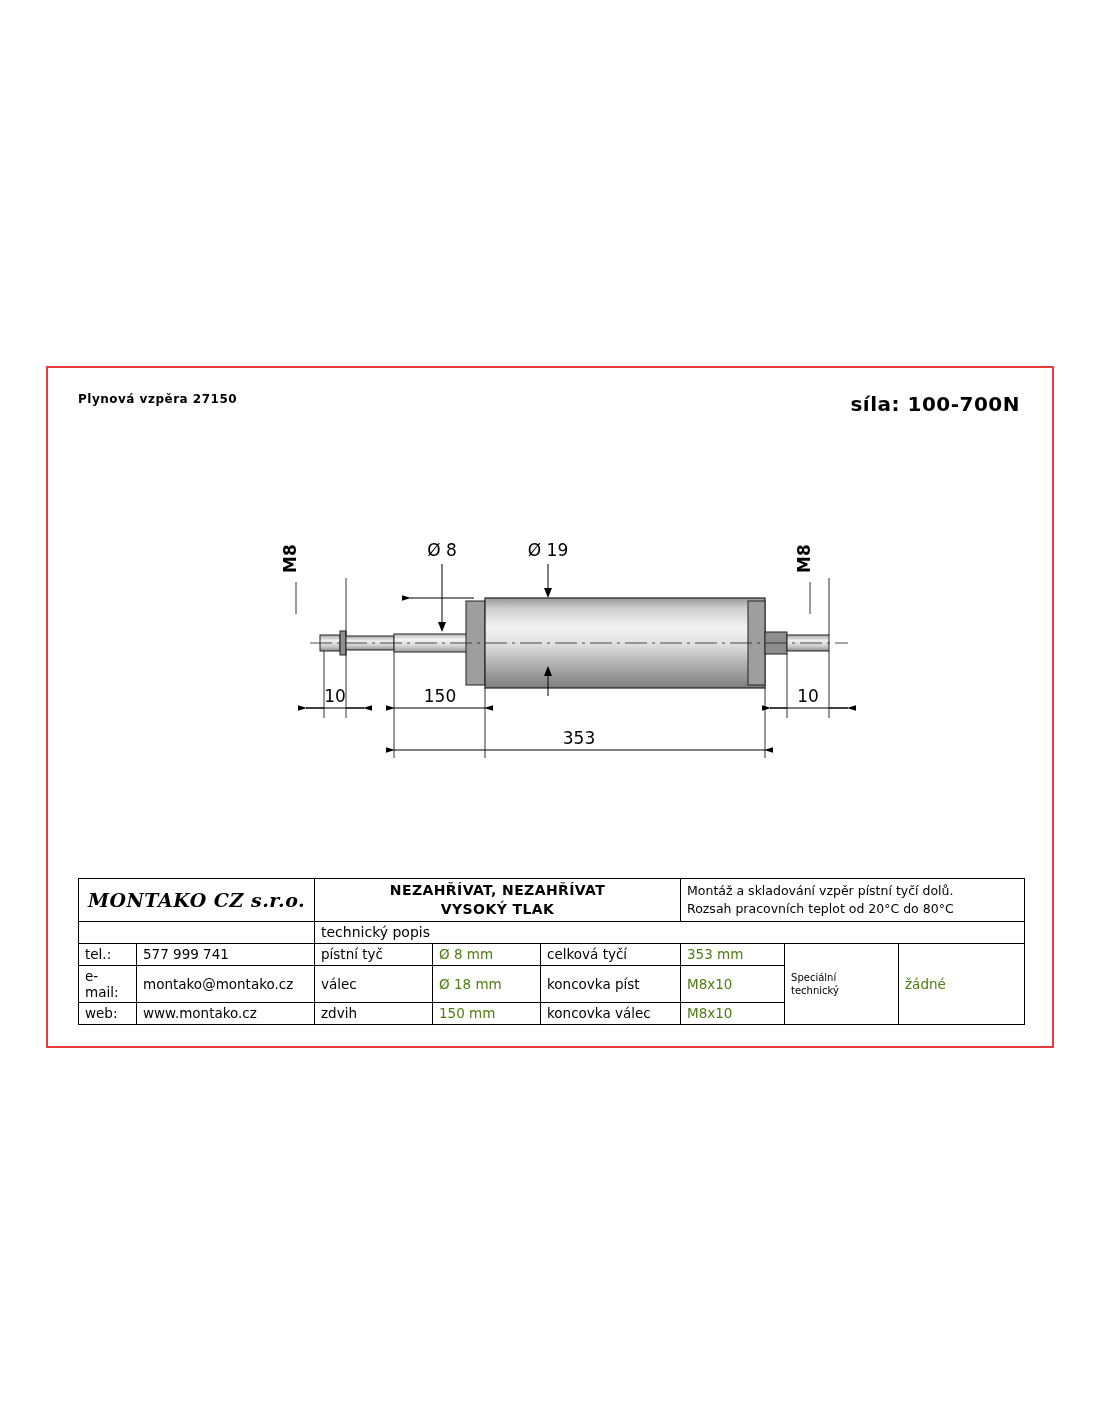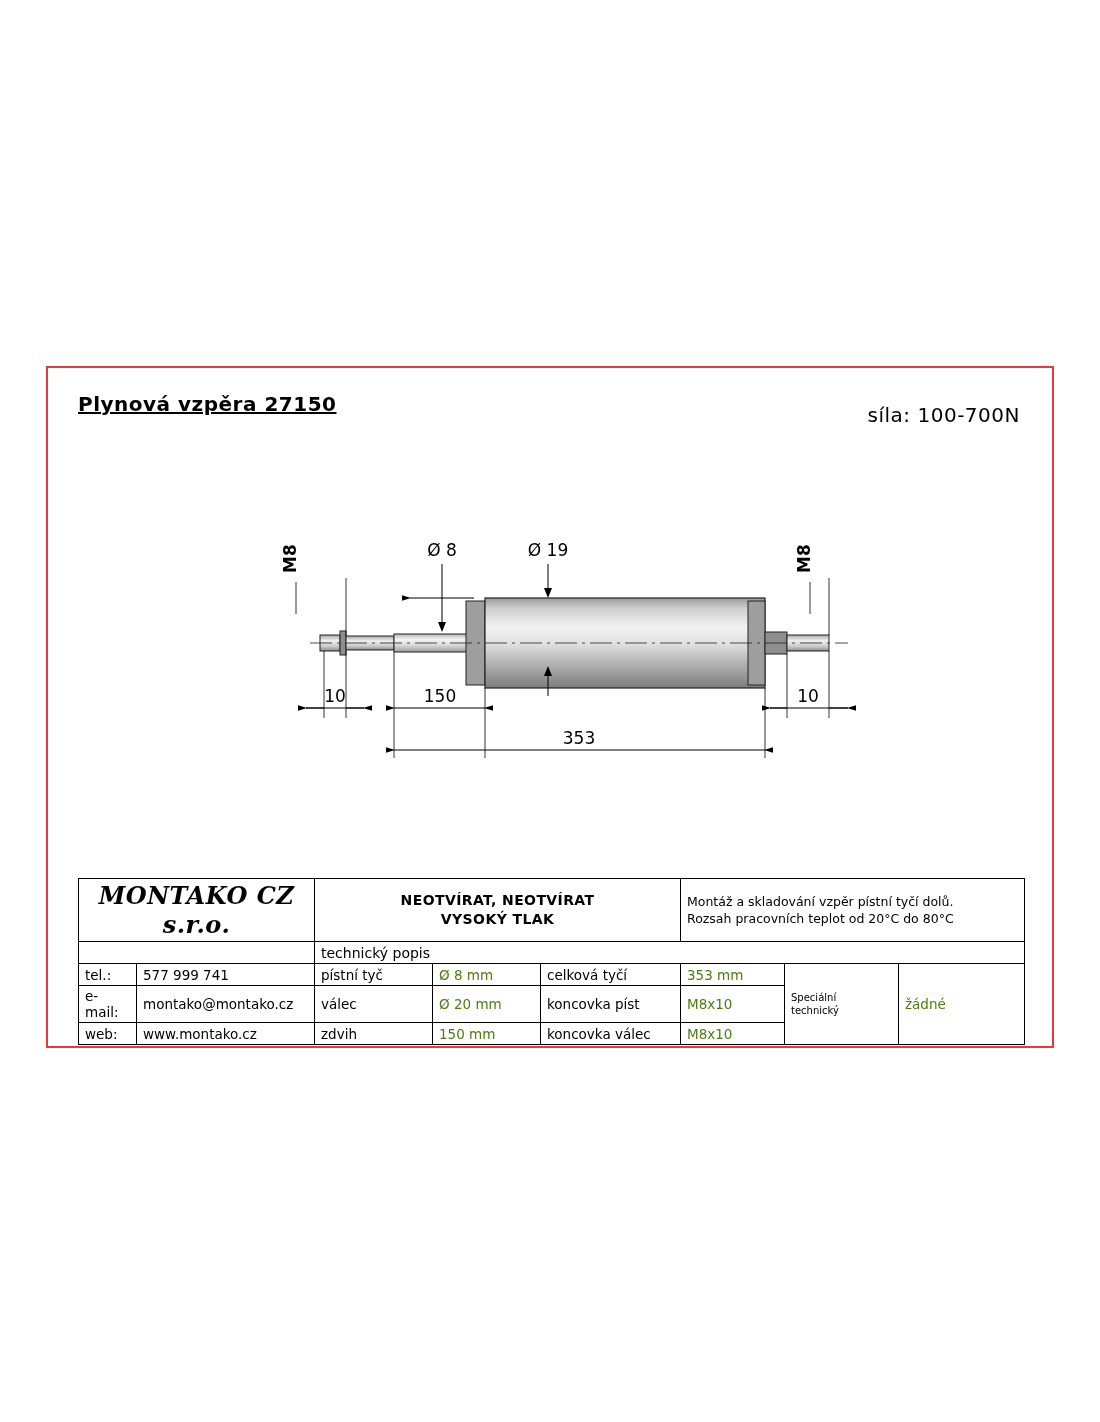--- a/index.html
+++ b/index.html
@@ -30,31 +30,30 @@
   .header {
     position: absolute;
     left: 0; top: 0;
     width: 100%;
     height: 80px;
   }
   .title {
     position: absolute;
     left: 30px;
     top: 24px;
+    font-size: 12px;
+    font-weight: bold;
+    letter-spacing: 0.5px;
+  }
+  .force {
+    position: absolute;
+    right: 32px;
+    top: 24px;
     font-size: 20px;
     font-weight: bold;
-    letter-spacing: 0.5px;
-    text-decoration: underline;
-  }
-  .force {
-    position: absolute;
-    right: 32px;
-    top: 35px;
-    font-size: 20px;
-    font-weight: normal;
     letter-spacing: 0.5px;
   }
 
   
   .drawing {
     position: absolute;
     left: 0;
     top: 150px;
     width: 100%;
     height: 420px;
@@ -75,21 +74,21 @@
     border: 1px solid #000;
     padding: 2px 6px;
     vertical-align: middle;
     height: 22px;
     box-sizing: border-box;
   }
   .company {
     font-family: "DejaVu Serif", serif;
     font-weight: bold;
     font-style: italic;
-    font-size: 24px;
+    font-size: 19px;
     text-align: center;
     letter-spacing: 0.5px;
     margin-left: 12px;
   }
   .warn {
     text-align: center;
     font-weight: bold;
     font-size: 14px;
     line-height: 1.35;
     letter-spacing: 0.4px;
@@ -246,21 +245,21 @@
       <col style="width:108px">
       <col style="width:140px">
       <col style="width:104px">
       <col style="width:114px">
       <col style="width:126px">
     </colgroup>
     <tbody>
       <tr>
         <td class="company" colspan="2" rowspan="2">MONTAKO CZ s.r.o.</td>
         <td class="warn" colspan="3" rowspan="2">
-          <div>NEOTVÍRAT, NEOTVÍRAT</div>
+          <div>NEZAHŘÍVAT, NEZAHŘÍVAT</div>
           <div>VYSOKÝ TLAK</div>
         </td>
         <td class="note" colspan="3" rowspan="2">
           <div class="nowrap">Montáž a skladování vzpěr pístní tyčí dolů.</div>
           <div class="nowrap">Rozsah pracovních teplot od 20°C do 80°C</div>
         </td>
       </tr>
       <tr></tr>
 
       <tr>
@@ -279,21 +278,21 @@
           <div>Speciální</div>
           <div>technický</div>
         </td>
         <td class="c red" rowspan="3">žádné</td>
       </tr>
 
       <tr>
         <td class="lbl">e-mail:</td>
         <td class="lbl">montako@montako.cz</td>
         <td class="c">válec</td>
-        <td class="c red">Ø 20 mm</td>
+        <td class="c red">Ø 18 mm</td>
         <td class="c">koncovka píst</td>
         <td class="c red">M8x10</td>
       </tr>
 
       <tr>
         <td class="lbl">web:</td>
         <td class="lbl">www.montako.cz</td>
         <td class="c">zdvih</td>
         <td class="c red">150 mm</td>
         <td class="c">koncovka válec</td>

